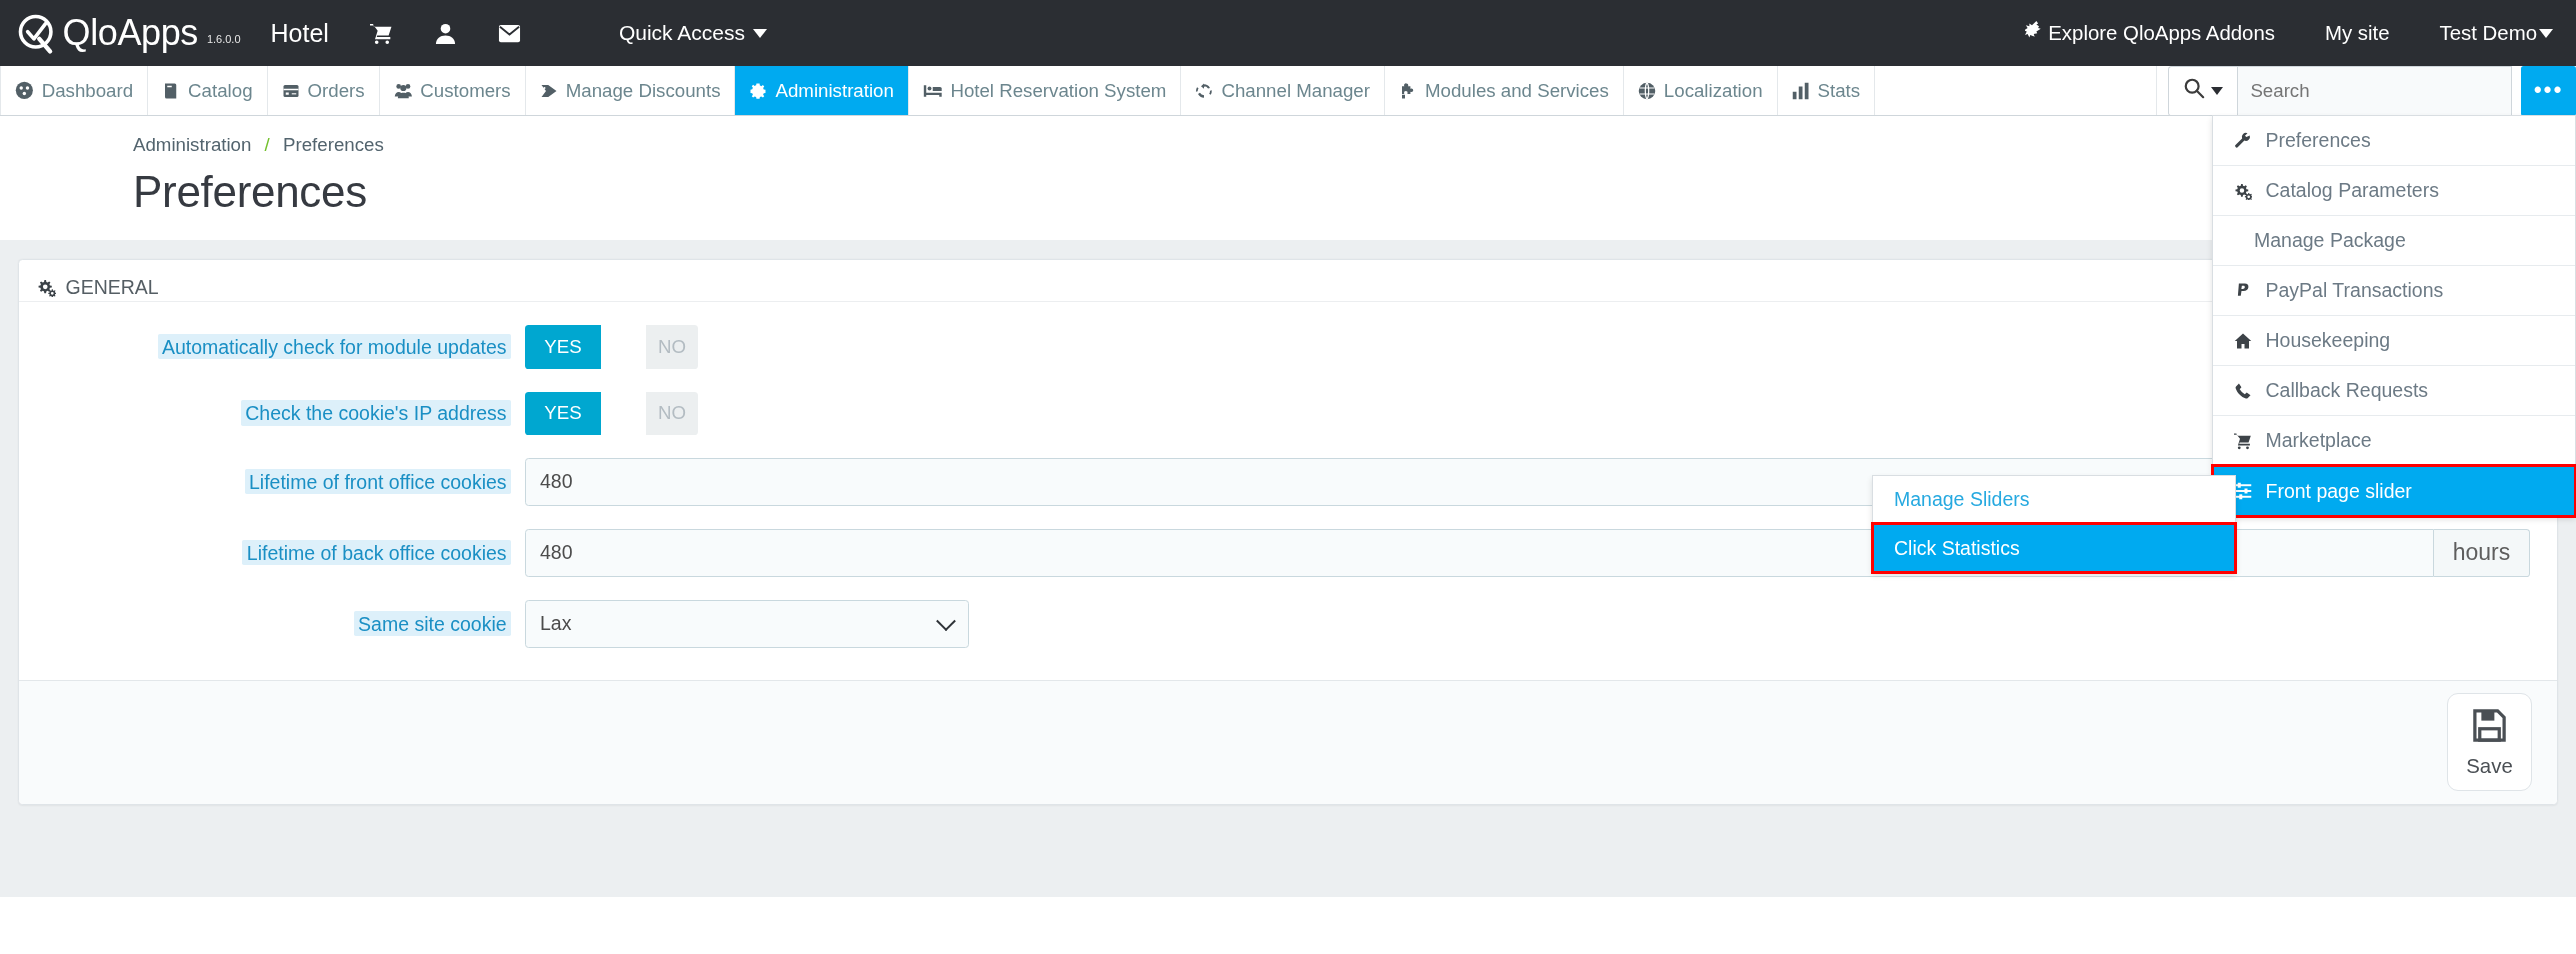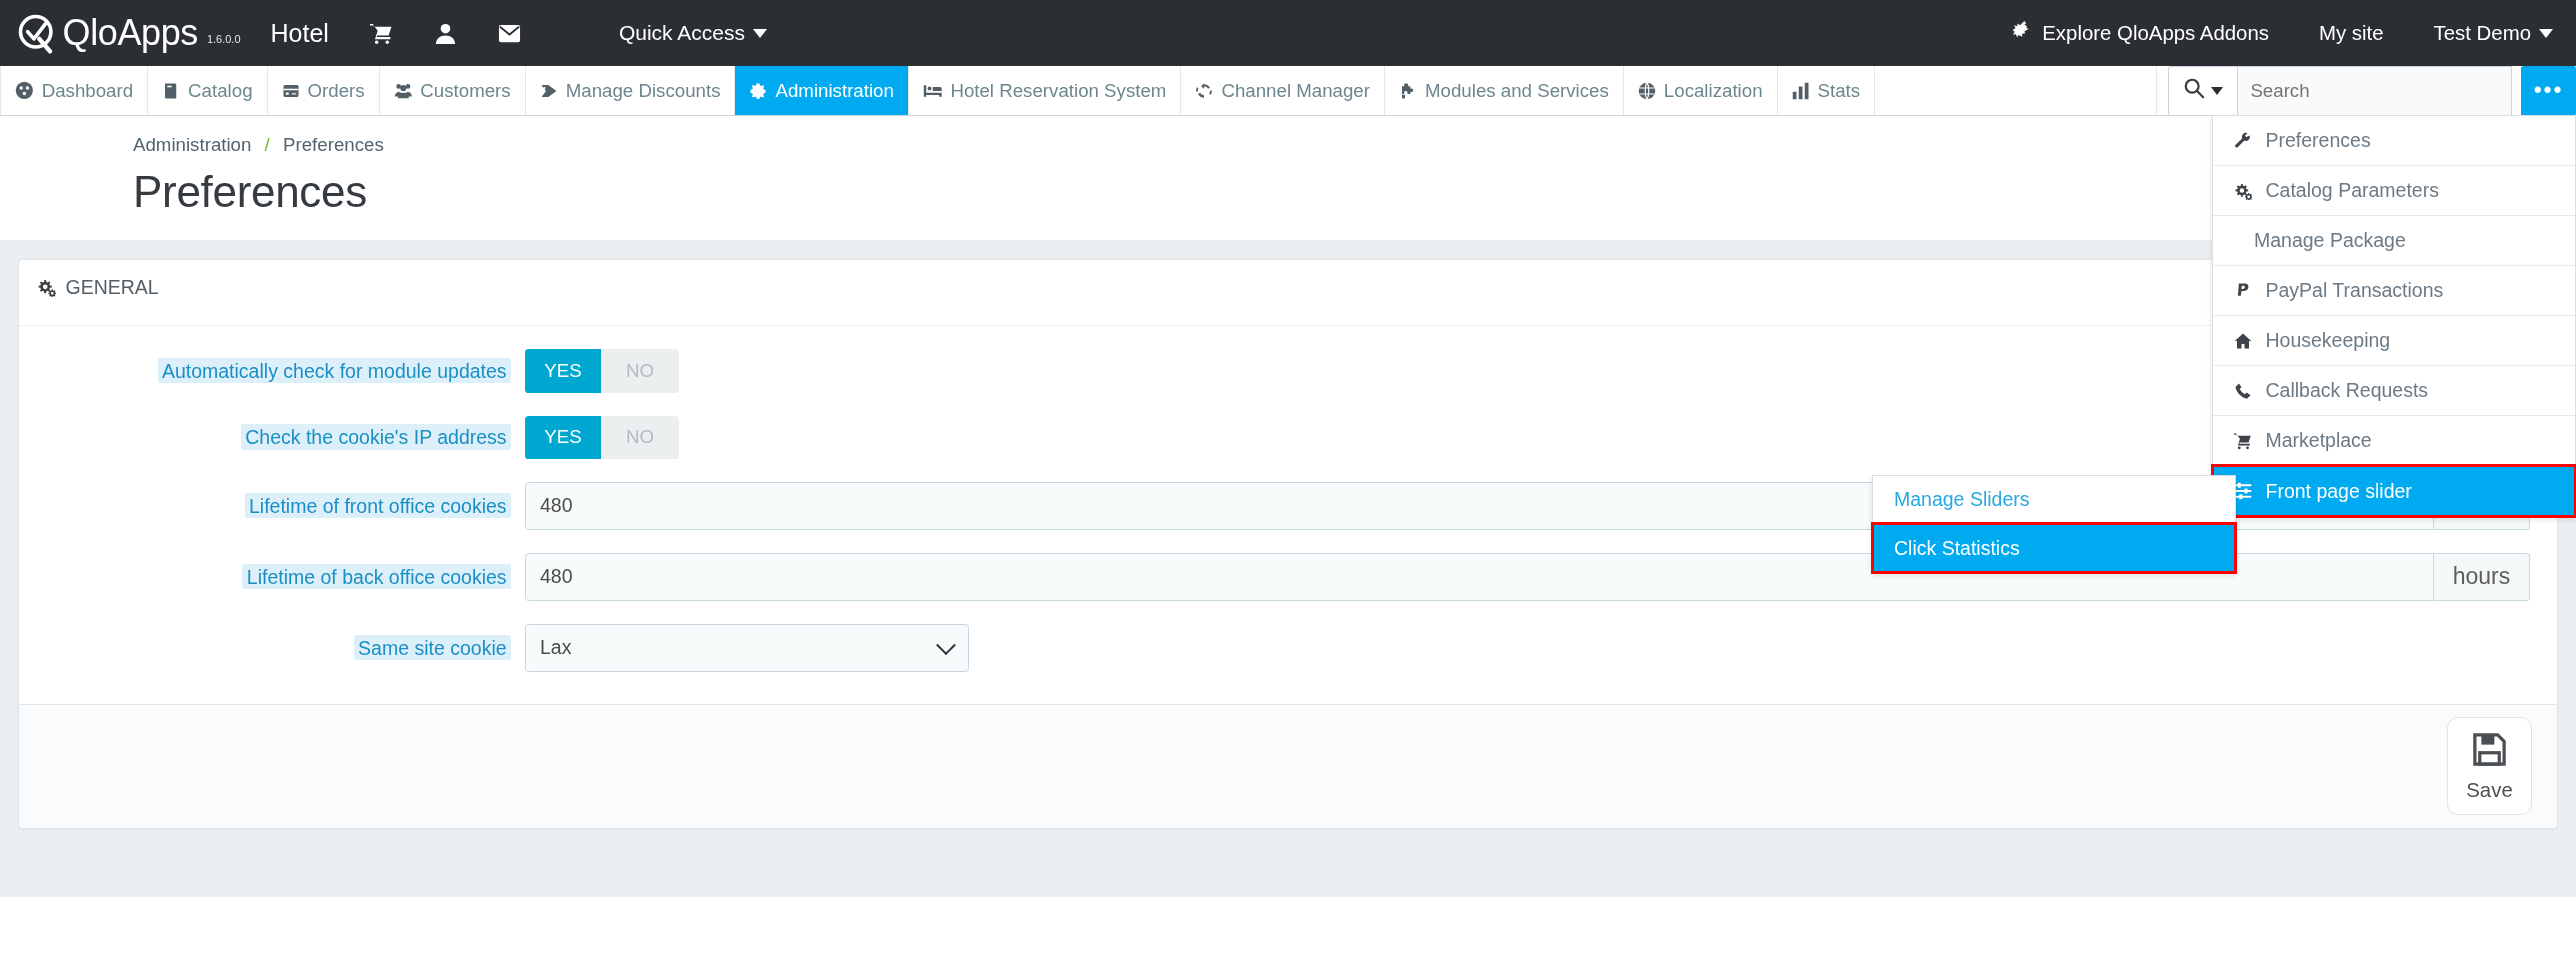--- a/index.html
+++ b/index.html
@@ -40,21 +40,21 @@
     width: 0; height: 0;
     border-left: 7px solid transparent;
     border-right: 7px solid transparent;
     border-top: 9px solid #ffffff;
     display: inline-block;
   }
   .tb-right {
     margin-left: auto; display: flex; align-items: center; padding-right: 23px; gap: 0;
   }
   .tb-right-item {
-    color: #ffffff; font-size: 20.4px; display: flex; align-items: center; gap: 8px;
+    color: #ffffff; font-size: 20.4px; display: flex; align-items: center; gap: 2px;
     margin-left: 50px; white-space: nowrap; text-align: center;
   }
 
   
   #menubar {
     height: 50px;
     background: #ffffff;
     border-bottom: 0.9px solid #cfd6db;
     display: flex;
     align-items: stretch;
@@ -121,21 +121,21 @@
   }
   .panel {
     background: #ffffff;
     border: 0.9px solid #dfe4e8;
     border-radius: 4.4px;
     box-shadow: 0 0.9px 1.8px rgba(0,0,0,.05);
     position: relative;
   }
   .panel-head {
     font-size: 19.5px; color: #555e64;
-    padding: 16px 18px 26px 18px;
+    padding: 16px 18px 2px 18px;
     border-bottom: 0.9px solid #eceef0;
     display: flex; align-items: center; gap: 9.8px;
   }
   .panel-head .ph-ico { color: #3b4248; font-size: 18px; display:inline-flex; }
   .panel-body { padding: 23px 0 9px 0; }
 
   .form-row {
     display: flex; align-items: center;
     margin-bottom: 23px;
     padding-right: 27px;
@@ -148,21 +148,21 @@
   .form-ctrl { flex: 1; display: flex; align-items: center; }
 
   
   .toggle { display: flex; border-radius: 3.6px; overflow: hidden; }
   .toggle .yes {
     background: #00a7d0; color: #ffffff; font-size: 18.7px;
     padding: 10.7px 0; width: 76px; text-align: center;
   }
   .toggle .no {
     background: #eceff0; color: #b3bcc2; font-size: 18.7px;
-    padding: 10.7px 0; width: 78px; text-align: center;
+    padding: 10.7px 0; width: 52px; text-align: center; margin-left: 45px;
   }
 
   
   .input-group { display: flex; width: 100%; max-width: 2119px; }
   .text-input {
     flex: 1; height: 48px;
     border: 0.9px solid #c9d8de; border-radius: 3.6px 0 0 3.6px;
     background: #f8fbfc;
     font-size: 19.5px; color: #4c4c4c;
     padding: 0 14px;

